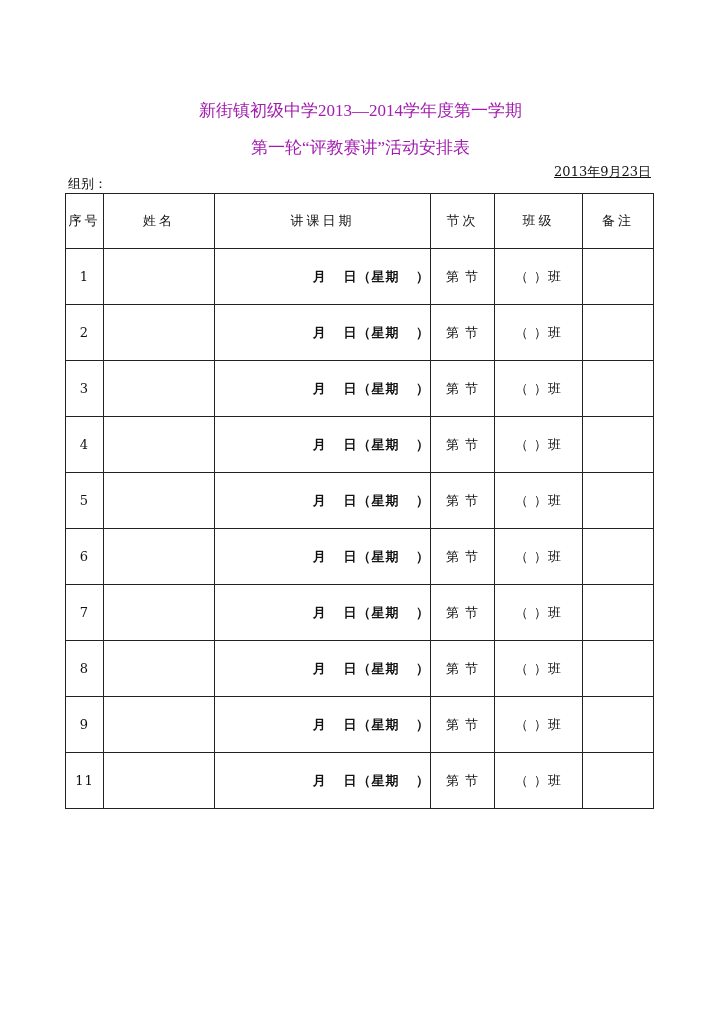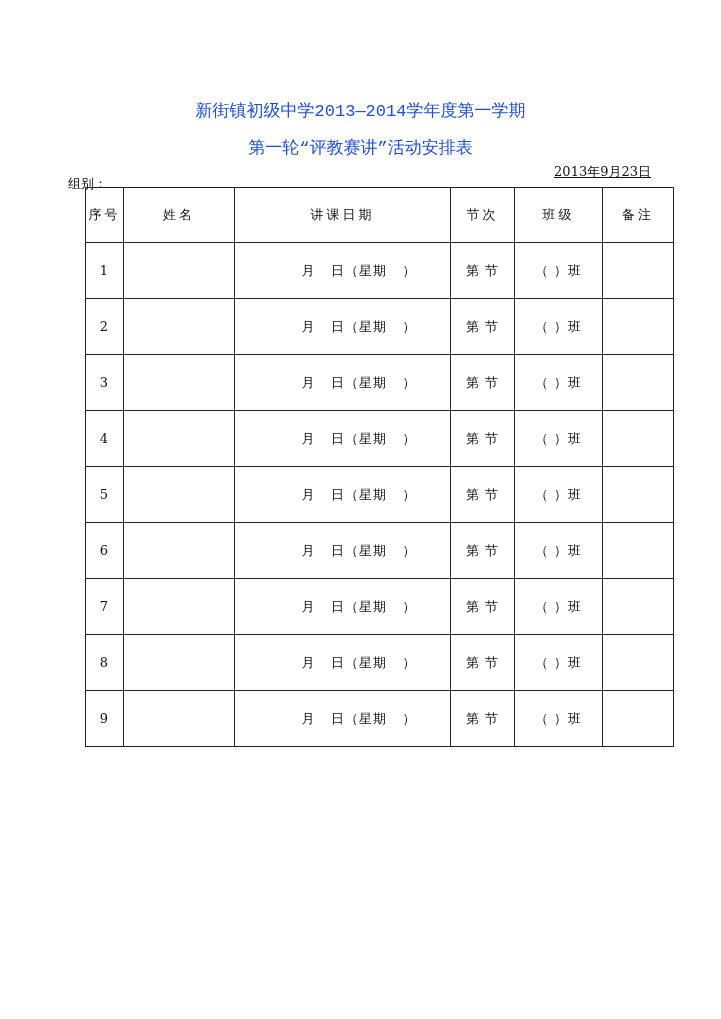--- a/index.html
+++ b/index.html
@@ -1,25 +1,25 @@
 <!DOCTYPE html>
 <html><head>
 <meta charset="utf-8">
 <style>
   html, body { margin:0; padding:0; background:#ffffff; }
   body { width:721px; height:1019px; position:relative; overflow:hidden; font-family:"DejaVu Serif", serif; color:#111; }
-  .title { position:absolute; left:0; width:721px; text-align:center; font-family:Liberation Mono, monospace; font-size:17px; color:#1d4ed8; }
+  .title { position:absolute; left:0; width:721px; text-align:center; font-family:Liberation Serif, serif; font-size:17px; color:#a21caf; }
   .t1 { top:99px; }
   .t2 { top:136px; }
   .meta-left { position:absolute; left:68px; top:175px; font-size:13px; }
   .meta-right { position:absolute; right:70px; top:163px; font-size:13px;text-decoration:underline; }
-  table { position:absolute; left:65px; top:187px; border-collapse:collapse; table-layout:fixed; width:588px;margin-left:20px; }
+  table { position:absolute; left:65px; top:193px; border-collapse:collapse; table-layout:fixed; width:588px; }
   td { border:1.5px solid #222; font-size:13px; text-align:center; padding:0; height:55px; letter-spacing:1px; }
   tr.hdr td { height:54px; letter-spacing:3px; }
-  td.date { text-align:center; padding-left:33px; white-space:pre; }
+  td.date { text-align:right; padding-left:33px; white-space:pre;font-weight:bold; }
   td.cls { white-space:pre; }
 </style>
 </head>
 <body>
 
 <div class="title t1">新街镇初级中学2013—2014学年度第一学期</div>
 <div class="title t2">第一轮“评教赛讲”活动安排表</div>
 <div class="meta-left">组别：</div>
 <div class="meta-right">2013年9月23日</div>
 
@@ -106,14 +106,22 @@
         <td></td>
       </tr>
       <tr>
         <td>9</td>
         <td></td>
         <td class="date">月   日（星期   ）</td>
         <td>第 节</td>
         <td class="cls">（ ）班</td>
         <td></td>
       </tr>
+      <tr>
+        <td>11</td>
+        <td></td>
+        <td class="date">月   日（星期   ）</td>
+        <td>第 节</td>
+        <td class="cls">（ ）班</td>
+        <td></td>
+      </tr>
     </tbody>
 </table>
 
 </body></html>

